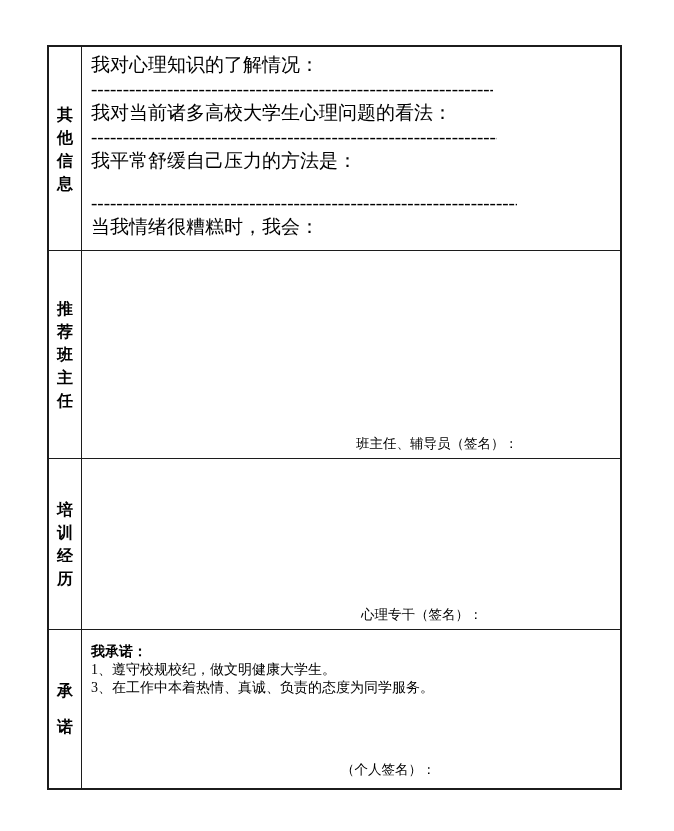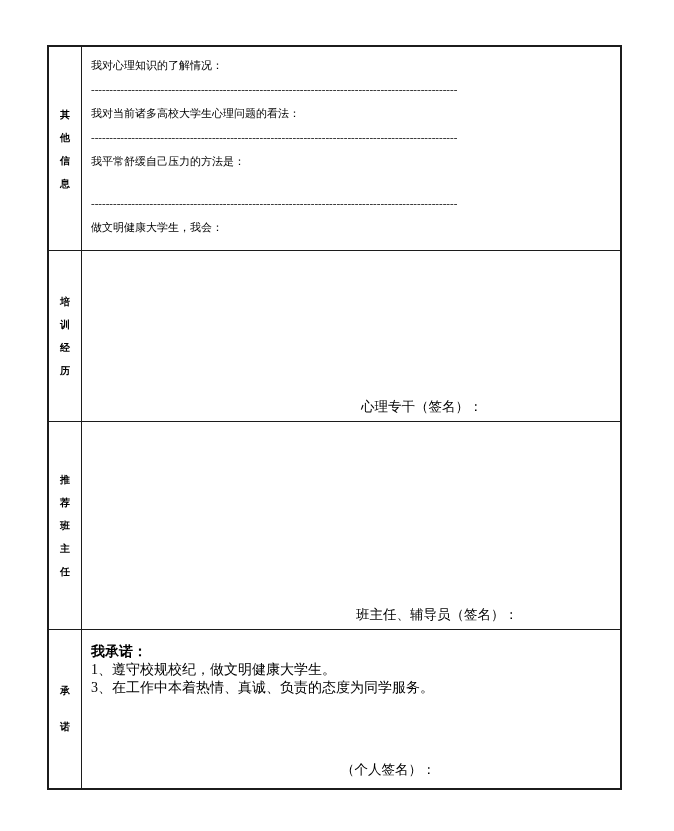--- a/index.html
+++ b/index.html
@@ -44,33 +44,33 @@
     border-right: 1px solid #1c1c1c;
     display: flex;
     align-items: center;
     justify-content: center;
     flex-shrink: 0;
   }
   .label-text {
     width: 1.1em;
     font-family: "Liberation Sans", "DejaVu Sans", sans-serif;
     font-weight: bold;
-    font-size: 10px;
+    font-size: 16px;
     line-height: 23px;
     word-break: break-all;
     text-align: center;
   }
   .label-text.spread { line-height: 36px; }
   .content-cell {
     flex: 1;
     position: relative;
     box-sizing: border-box;
     overflow: hidden;
   }
-  .qa-block { padding: 6px 19px 0 9px; font-size: 11px; }
+  .qa-block { padding: 6px 19px 0 9px; font-size: 19px; }
   .q-line {
     line-height: 24px;
     white-space: nowrap;
   }
   .dash-line {
     display: block;
     line-height: 24px;
     white-space: nowrap;
     overflow: hidden;
     height: 24px;
@@ -109,43 +109,43 @@
         <div class="label-text">其他信息</div>
       </div>
       <div class="content-cell">
         <div class="qa-block">
           <div class="q-line">我对心理知识的了解情况：</div>
           <span class="dash-line d1">----------------------------------------------------------------------------------------------------</span>
           <div class="q-line">我对当前诸多高校大学生心理问题的看法：</div>
           <span class="dash-line d2">----------------------------------------------------------------------------------------------------</span>
           <div class="q-line">我平常舒缓自己压力的方法是：</div>
           <span class="dash-line d3">----------------------------------------------------------------------------------------------------</span>
-          <div class="q-line">做文明健康大学生，我会：</div>
+          <div class="q-line">当我情绪很糟糕时，我会：</div>
 
         </div>
+      </div>
+    </div>
+
+    <div class="t-row r2">
+      <div class="label-cell">
+        <div class="label-text">推荐班主任</div>
+      </div>
+      <div class="content-cell">
+        <div class="fill-area"></div>
+        <div class="sig sig-r2">班主任、辅导员（签名）：</div>
       </div>
     </div>
 
     <div class="t-row r3">
       <div class="label-cell">
         <div class="label-text">培训经历</div>
       </div>
       <div class="content-cell">
         <div class="fill-area"></div>
         <div class="sig sig-r3">心理专干（签名）：</div>
-      </div>
-    </div>
-
-    <div class="t-row r2">
-      <div class="label-cell">
-        <div class="label-text">推荐班主任</div>
-      </div>
-      <div class="content-cell">
-        <div class="fill-area"></div>
-        <div class="sig sig-r2">班主任、辅导员（签名）：</div>
       </div>
     </div>
 
     <div class="t-row r4">
       <div class="label-cell">
         <div class="label-text spread">承诺</div>
       </div>
       <div class="content-cell">
         <div class="pledge-block">
           <div class="pledge-intro">我承诺：</div>

